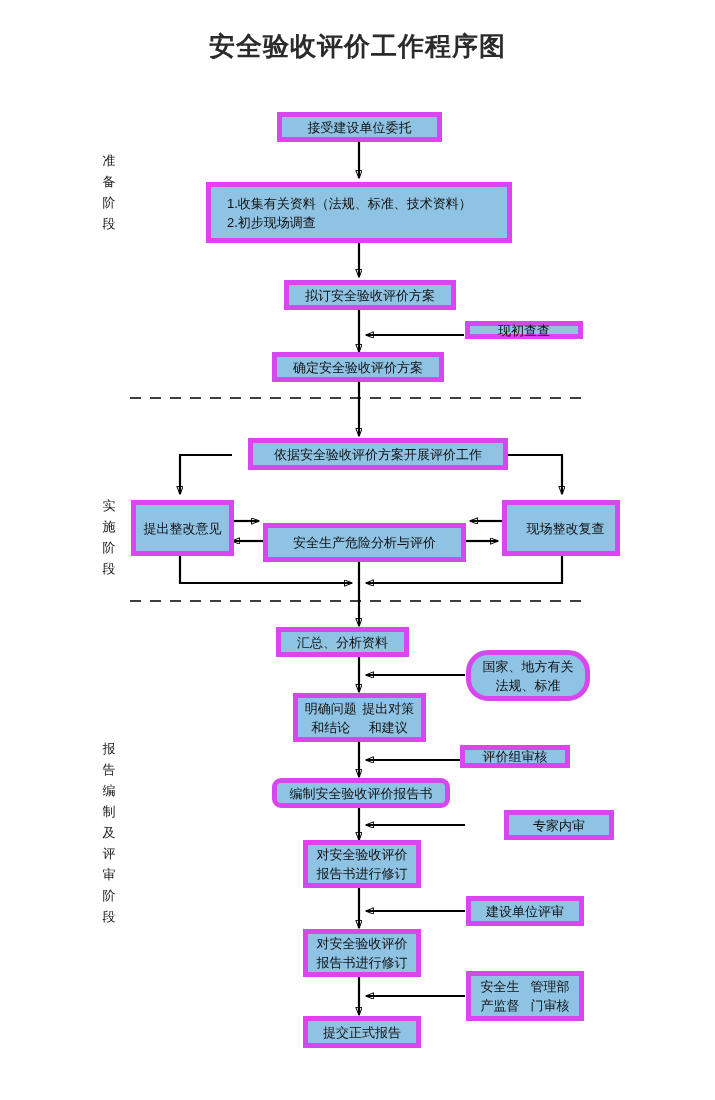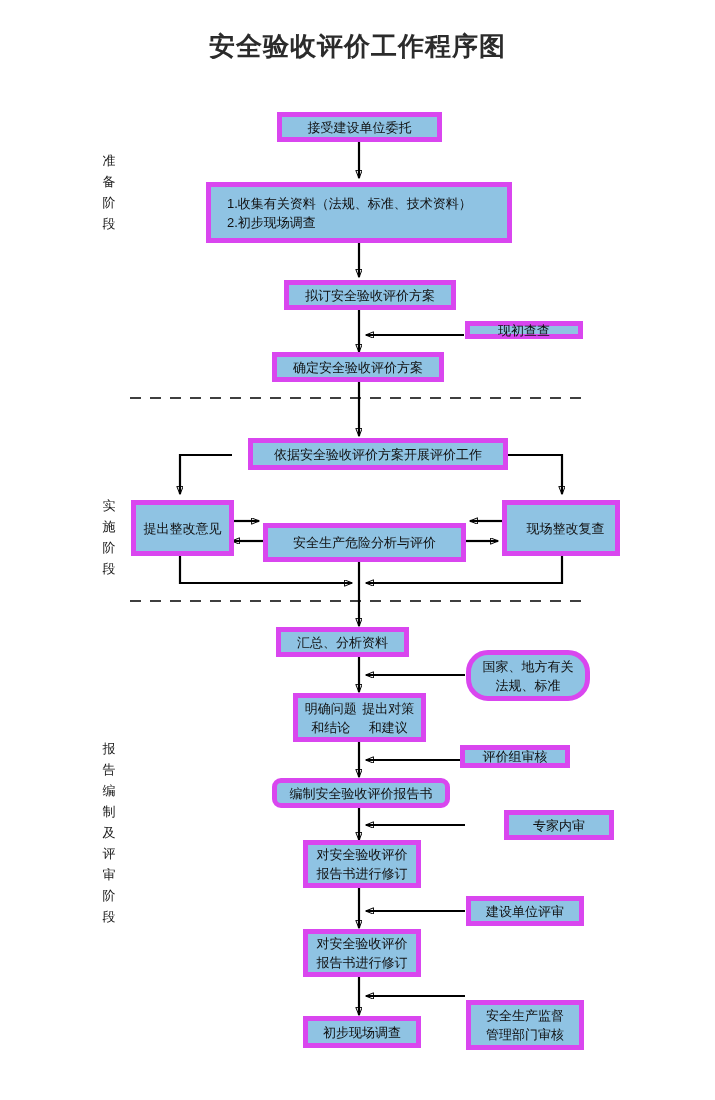--- a/index.html
+++ b/index.html
@@ -231,22 +231,22 @@
 
   <div class="node" style="left:466px; top:896px; width:118px; height:30px;">
     <span>建设单位评审</span>
   </div>
 
   <div class="node" style="left:303px; top:929px; width:118px; height:48px; flex-direction:column;">
     <span>对安全验收评价</span>
     <span class="line2">报告书进行修订</span>
   </div>
 
-  <div class="node" style="left:466px; top:1000px; width:118px; height:50px; flex-direction:column;">
+  <div class="node" style="left:466px; top:971px; width:118px; height:50px; flex-direction:row;">
     <span>安全生产监督</span>
     <span class="line2">管理部门审核</span>
   </div>
 
   <div class="node" style="left:303px; top:1016px; width:118px; height:32px;">
-    <span>初步现场调查</span>
+    <span>提交正式报告</span>
   </div>
 
 </div>
 
 </body></html>

